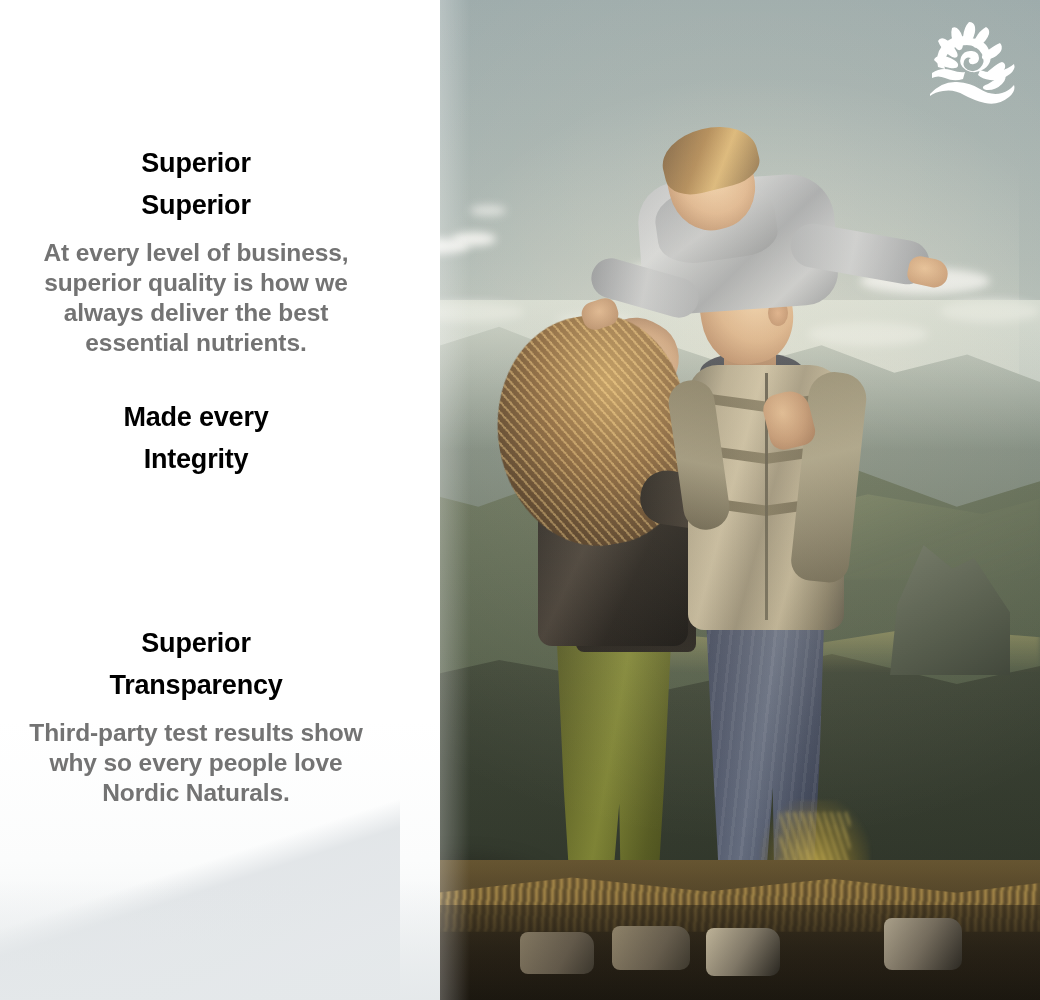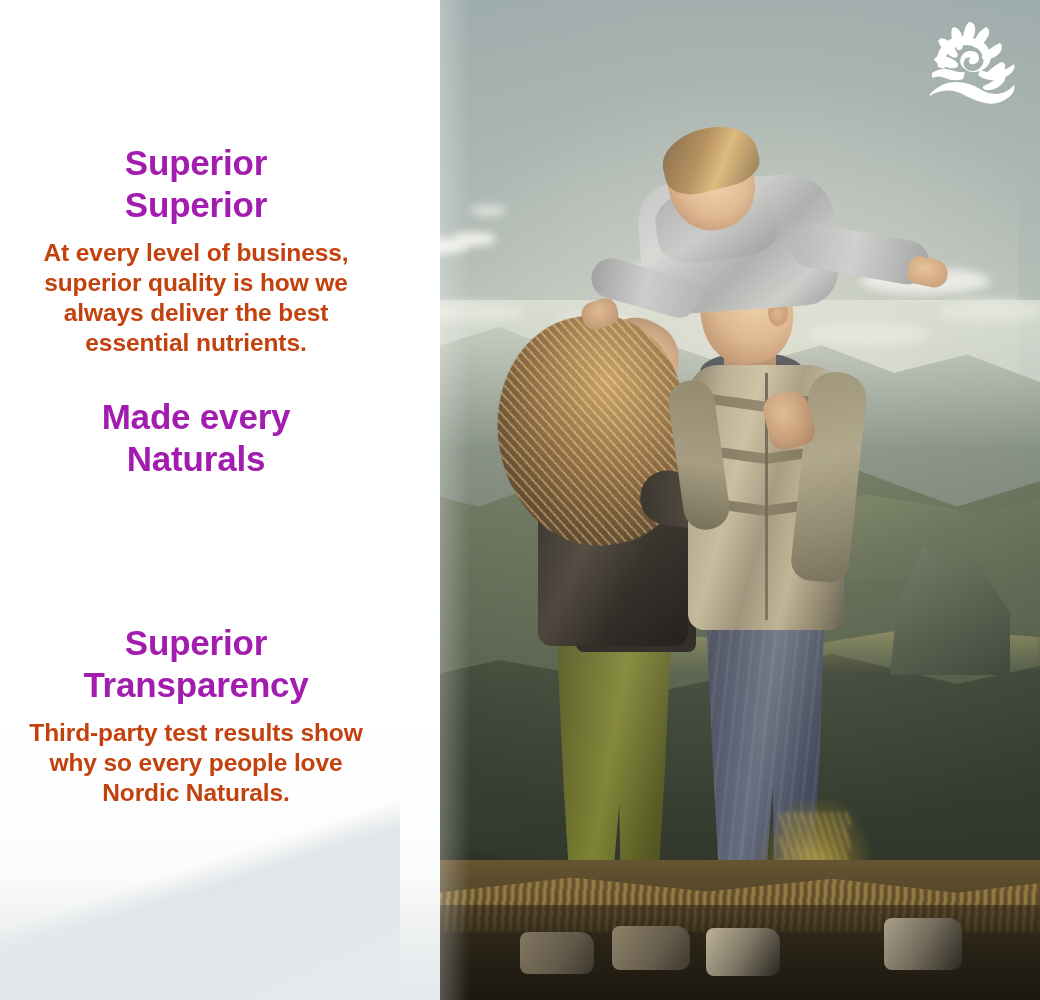--- a/index.html
+++ b/index.html
@@ -480,32 +480,32 @@
     text-align: center;
     padding: 0 26px;
     box-sizing: border-box;
   }
   .value-block.b1 { top: 142px; }
   .value-block.b2 { top: 396px; }
   .value-block.b3 { top: 622px; }
 
   .value-heading {
     margin: 0 0 12px 0;
-    font-size: 35px;
+    font-size: 27px;
     line-height: 42px;
     font-weight: bold;
-    color: #a21caf;
+    color: #000000;
     letter-spacing: -0.2px;
   }
   .value-body {
     margin: 0;
     font-size: 24.5px;
     line-height: 30px;
     font-weight: bold;
-    color: #c2410c;
+    color: #737373;
     letter-spacing: -0.1px;
   }
 
   
   .logo {
     position: absolute;
     right: 20px;
     top: 18px;
     width: 98px;
     height: 86px;
@@ -594,21 +594,21 @@
   <div class="panel-wash2"></div>
 
   <div class="content">
 
     <div class="value-block b1">
       <h2 class="value-heading"><span>Superior</span><br><span>Superior</span></h2>
       <p class="value-body">At every level of business, superior quality is how we always deliver the best essential nutrients.</p>
     </div>
 
     <div class="value-block b2">
-      <h2 class="value-heading"><span>Made every</span><br><span>Naturals</span></h2>
+      <h2 class="value-heading"><span>Made every</span><br><span>Integrity</span></h2>
     </div>
 
     <div class="value-block b3">
       <h2 class="value-heading"><span>Superior</span><br><span>Transparency</span></h2>
       <p class="value-body">Third-party test results show why so every people love Nordic Naturals.</p>
     </div>
 
   </div>
 
   <div class="logo">

